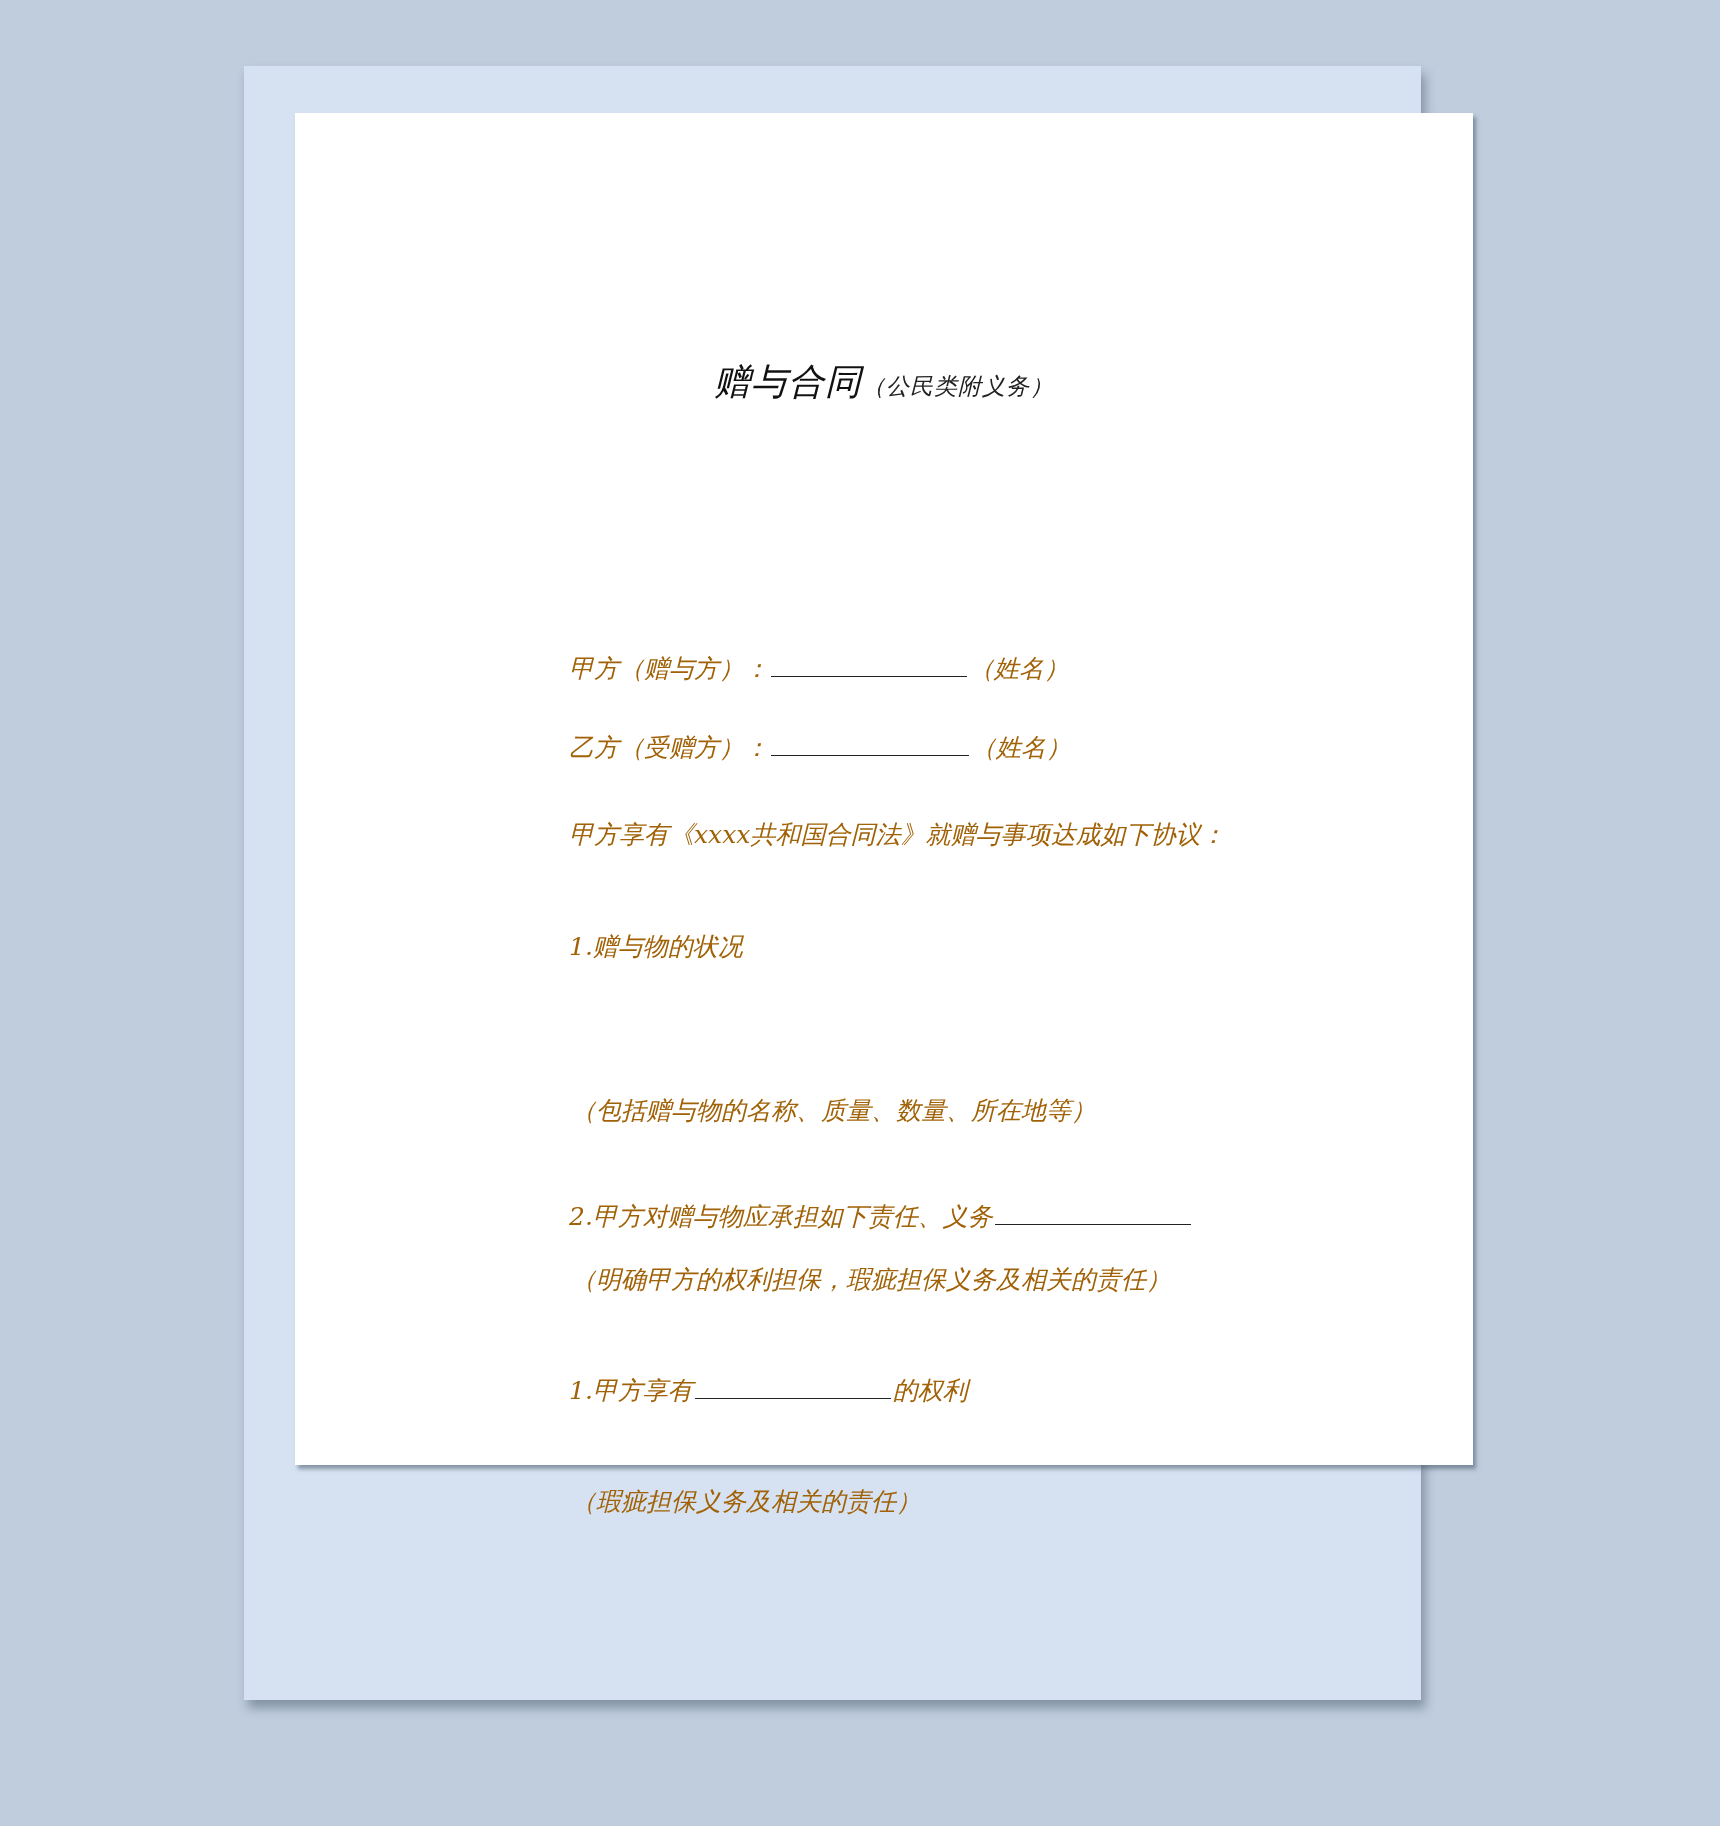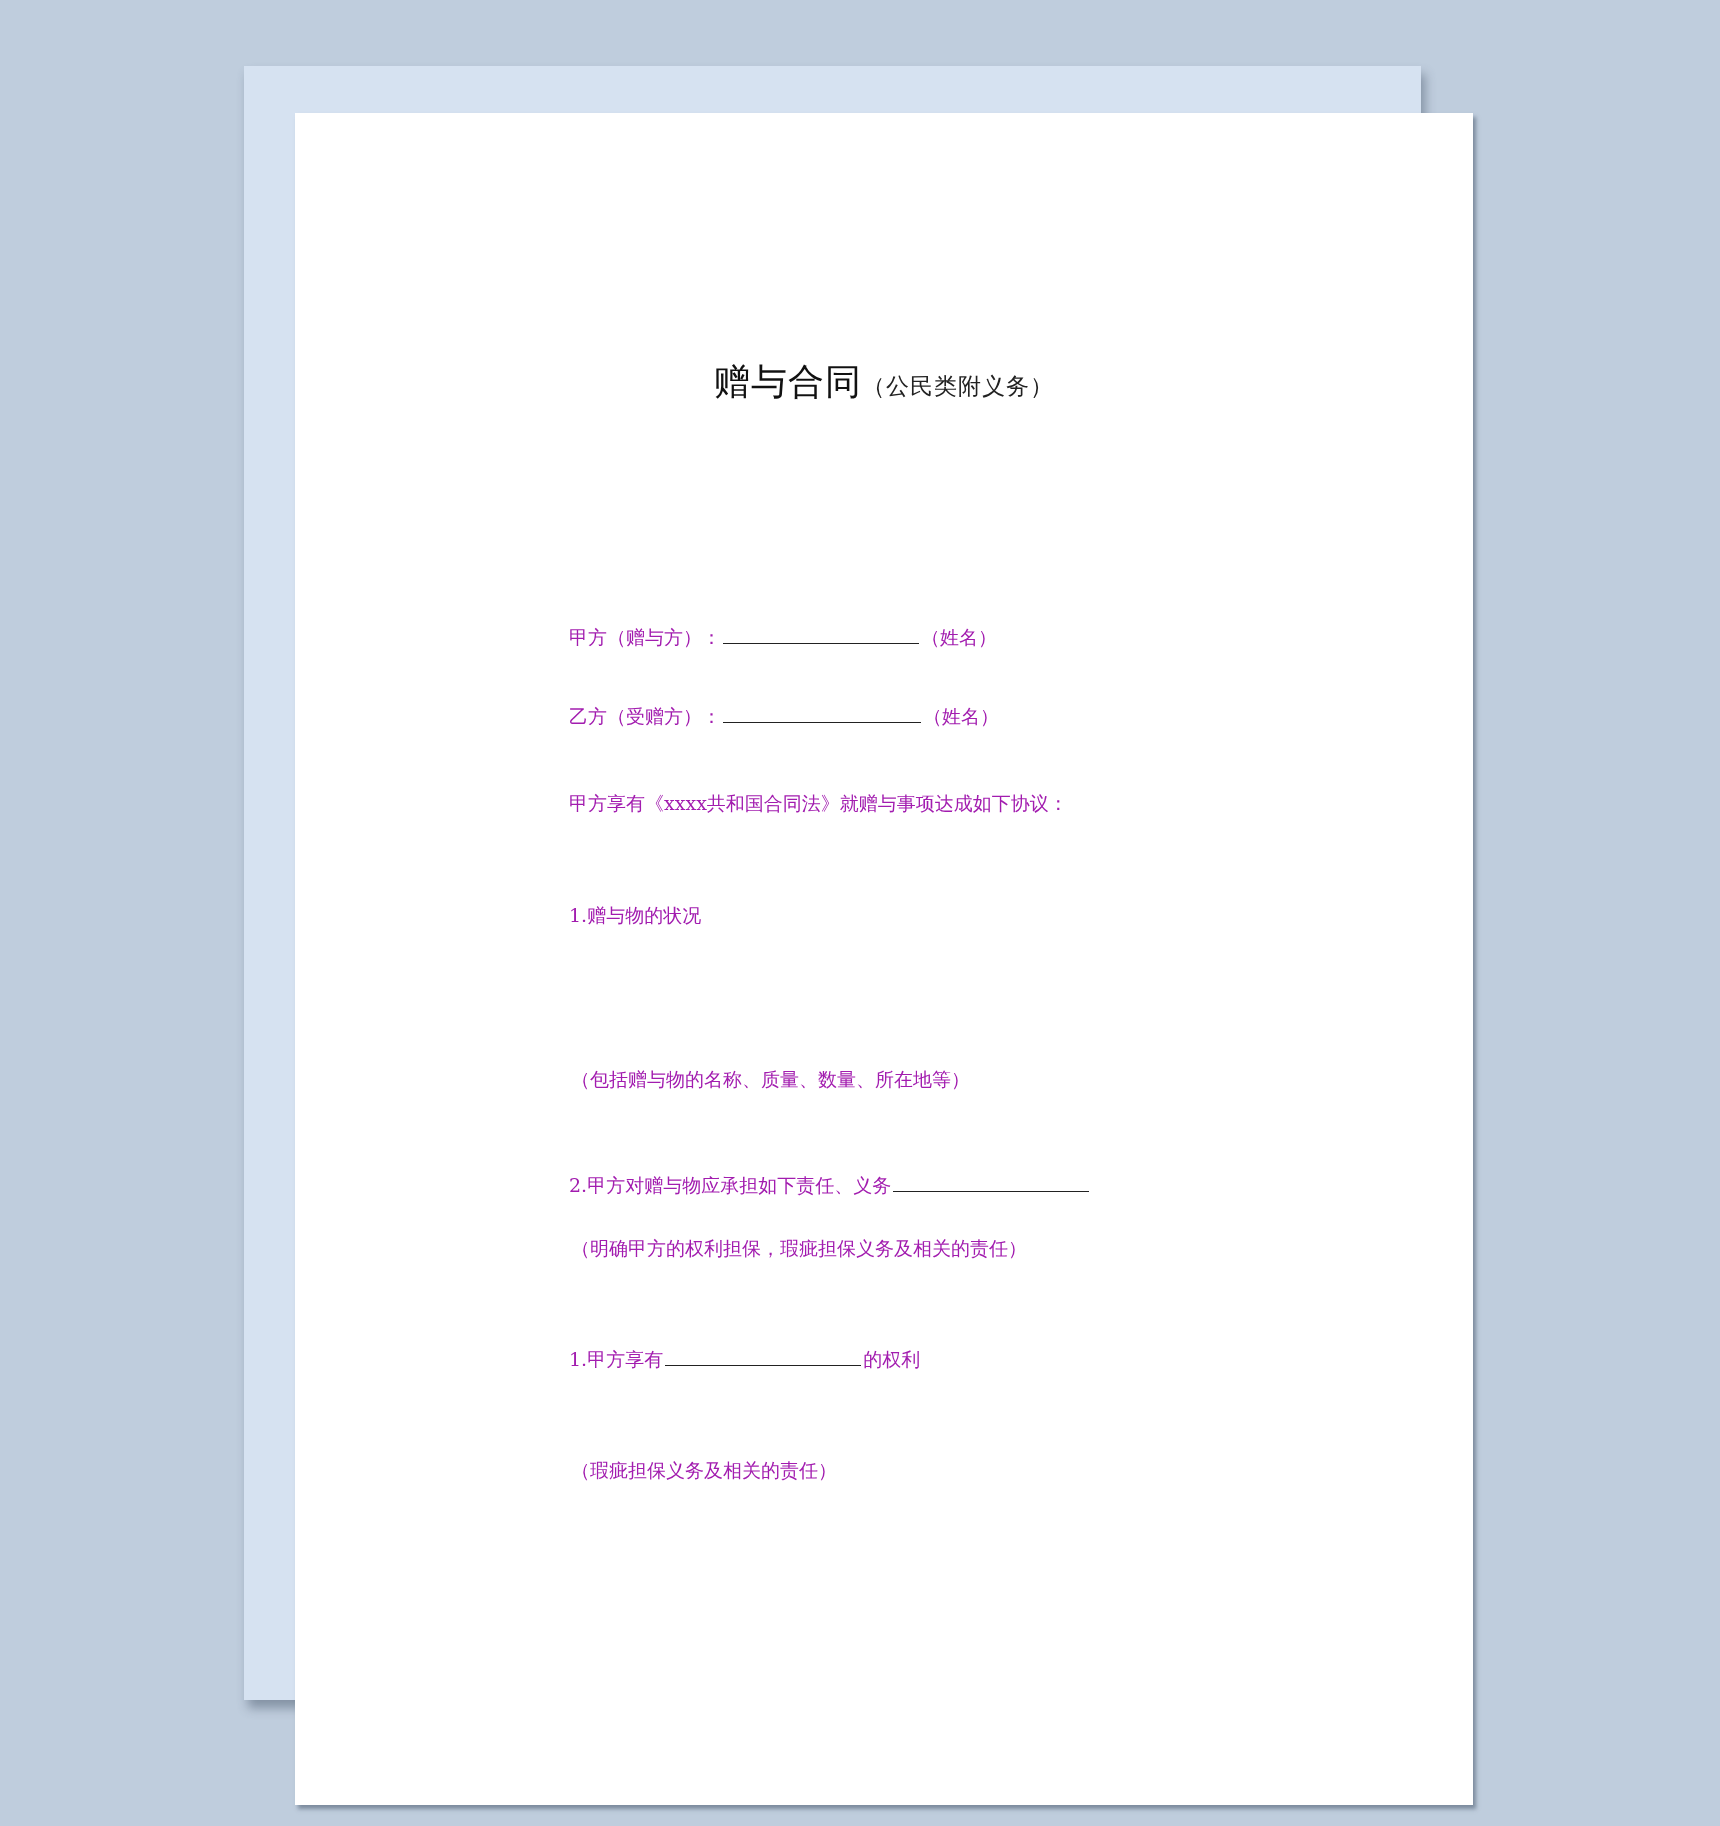--- a/index.html
+++ b/index.html
@@ -22,23 +22,24 @@
       width: 1177px;
       height: 1634px;
       background: #d6e2f1;
       box-shadow: 4px 8px 10px rgba(60, 75, 95, 0.45);
     }
     .page-front {
       position: absolute;
       left: 295px;
       top: 113px;
       width: 1178px;
-      height: 1692px;
+      height: 1352px;
       background: #ffffff;
       box-shadow: 3px 4px 4px rgba(70, 85, 105, 0.55);
+      font-style: italic;
     }
     .title {
       position: absolute;
       left: 0;
       right: 0;
       top: 245px;
       text-align: center;
       white-space: nowrap;
     }
     .title-main {
@@ -49,24 +50,25 @@
     }
     .title-sub {
       font-family: "DejaVu Sans", "Liberation Sans", sans-serif;
       font-size: 23px;
       color: #222;
       letter-spacing: 1px;
     }
     .line {
       position: absolute;
       left: 274px;
-      font-size: 19px;
+      font-size: 25px;
       line-height: 24px;
       white-space: nowrap;
-      color: #a21caf;
+      color: #a16207;
+      margin-top: 32px;
     }
     .blank {
       display: inline-block;
       border-bottom: 1.5px solid #222;
       height: 18px;
       vertical-align: baseline;
       margin: 0 2px;
     }
     .blank.w196 { width: 196px; }
     .blank.w198 { width: 198px; }

